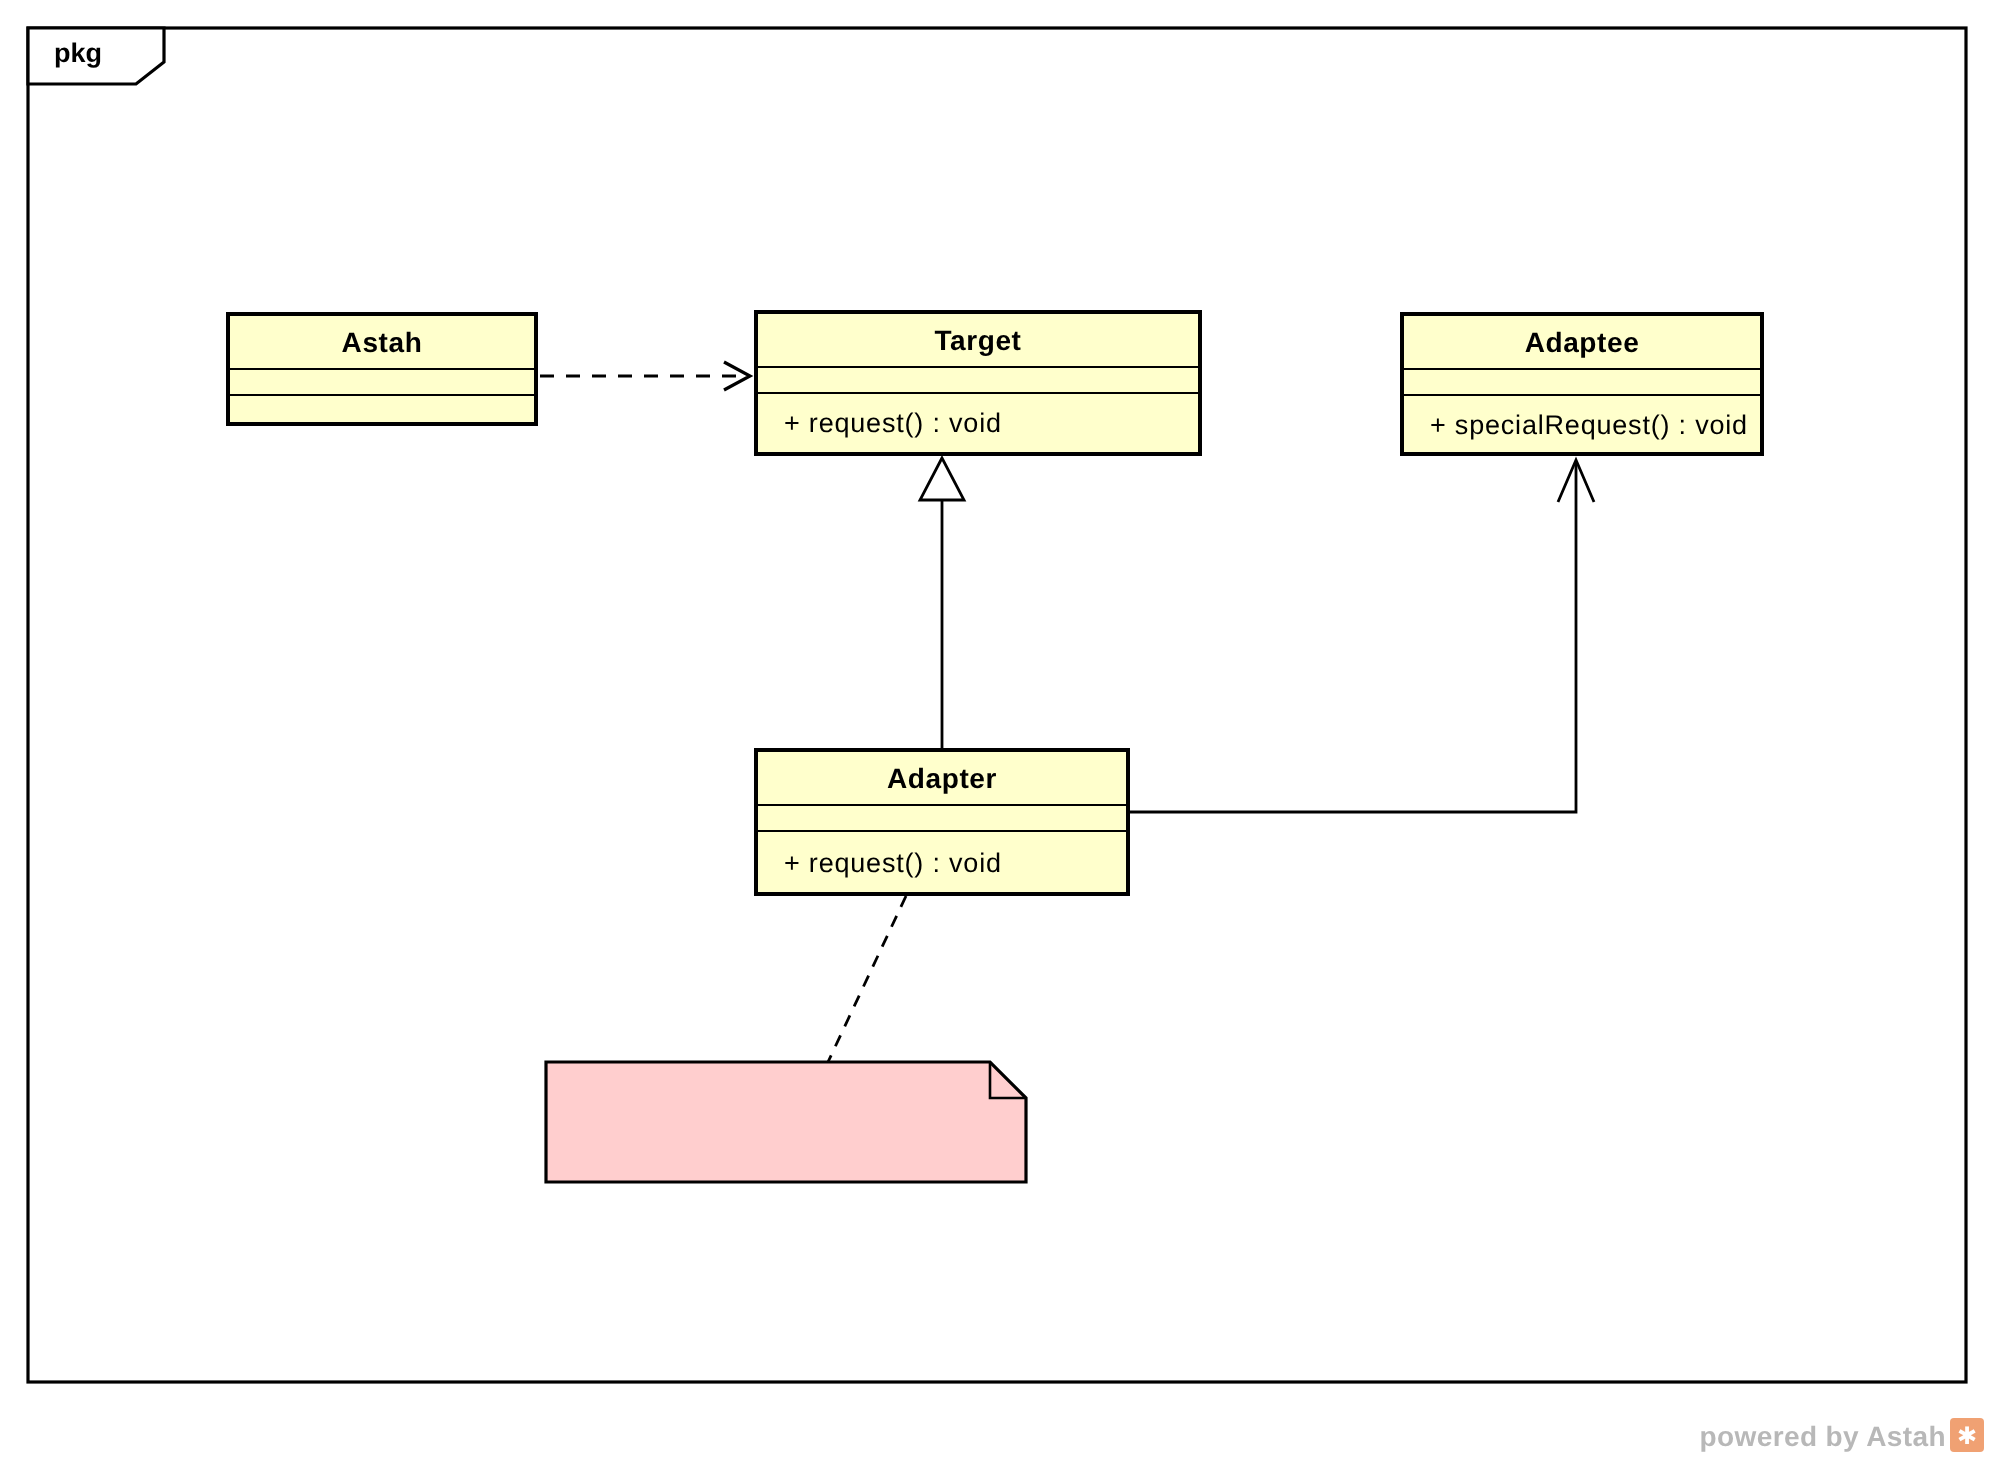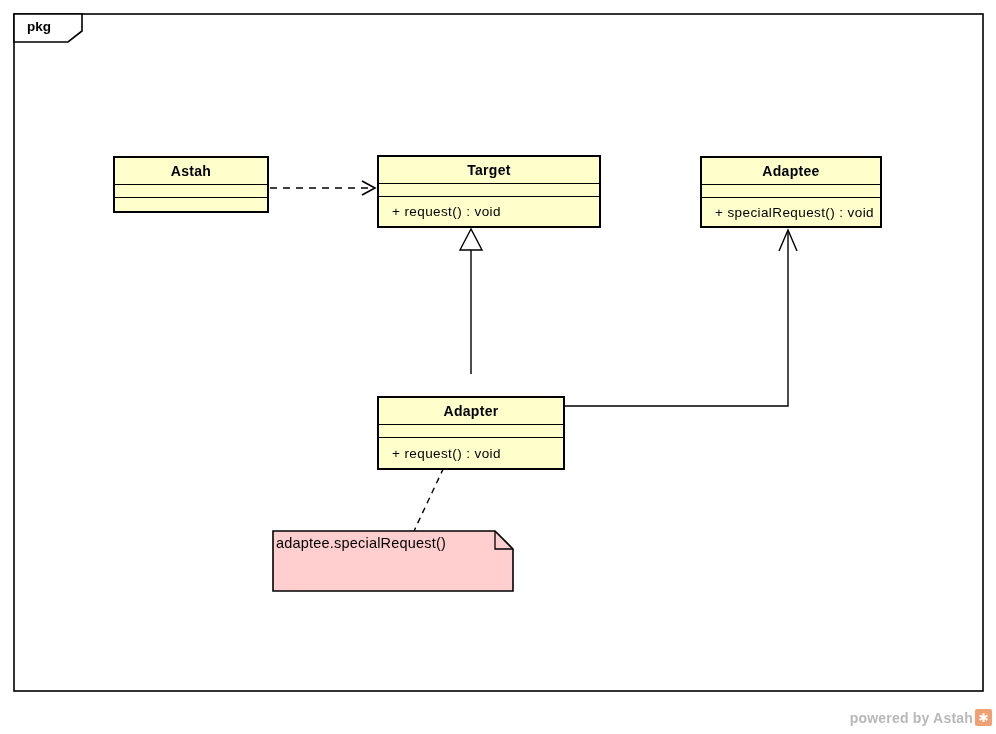--- a/index.html
+++ b/index.html
@@ -44,21 +44,21 @@
     align-items: center;
     padding-left: 13px;
     font-size: 13.5px;
     letter-spacing: 0.4px;
     color: #000;
   }
 
   #class-client  { left: 113px; top: 156px; width: 156px; height: 57px; }
   #class-target  { left: 377px; top: 155px; width: 224px; height: 73px; }
   #class-adaptee { left: 700px; top: 156px; width: 182px; height: 72px; }
-  #class-adapter { left: 377px; top: 374px; width: 188px; height: 74px; margin-top: 22px; }
+  #class-adapter { left: 377px; top: 374px; width: 188px; height: 74px; }
 
   #pkg-label {
     position: absolute;
     left: 27px;
     top: 19px;
     font-weight: bold;
     font-size: 13.5px;
     color: #000;
   }
 
@@ -161,20 +161,19 @@
   </div>
 
   <div class="uml-class" id="class-adapter">
     <div class="name">Adapter</div>
     <div class="attrs"></div>
     <div class="ops">
       <span>+ request() : void</span>
     </div>
   </div>
 
-  <div id="note-text">adaptee.specialRequest()</div>
 
   <div id="watermark">
     <span class="wm-text">powered by Astah</span>
     <span class="wm-logo">✱</span>
   </div>
 
 </div>
 
 </body></html>

